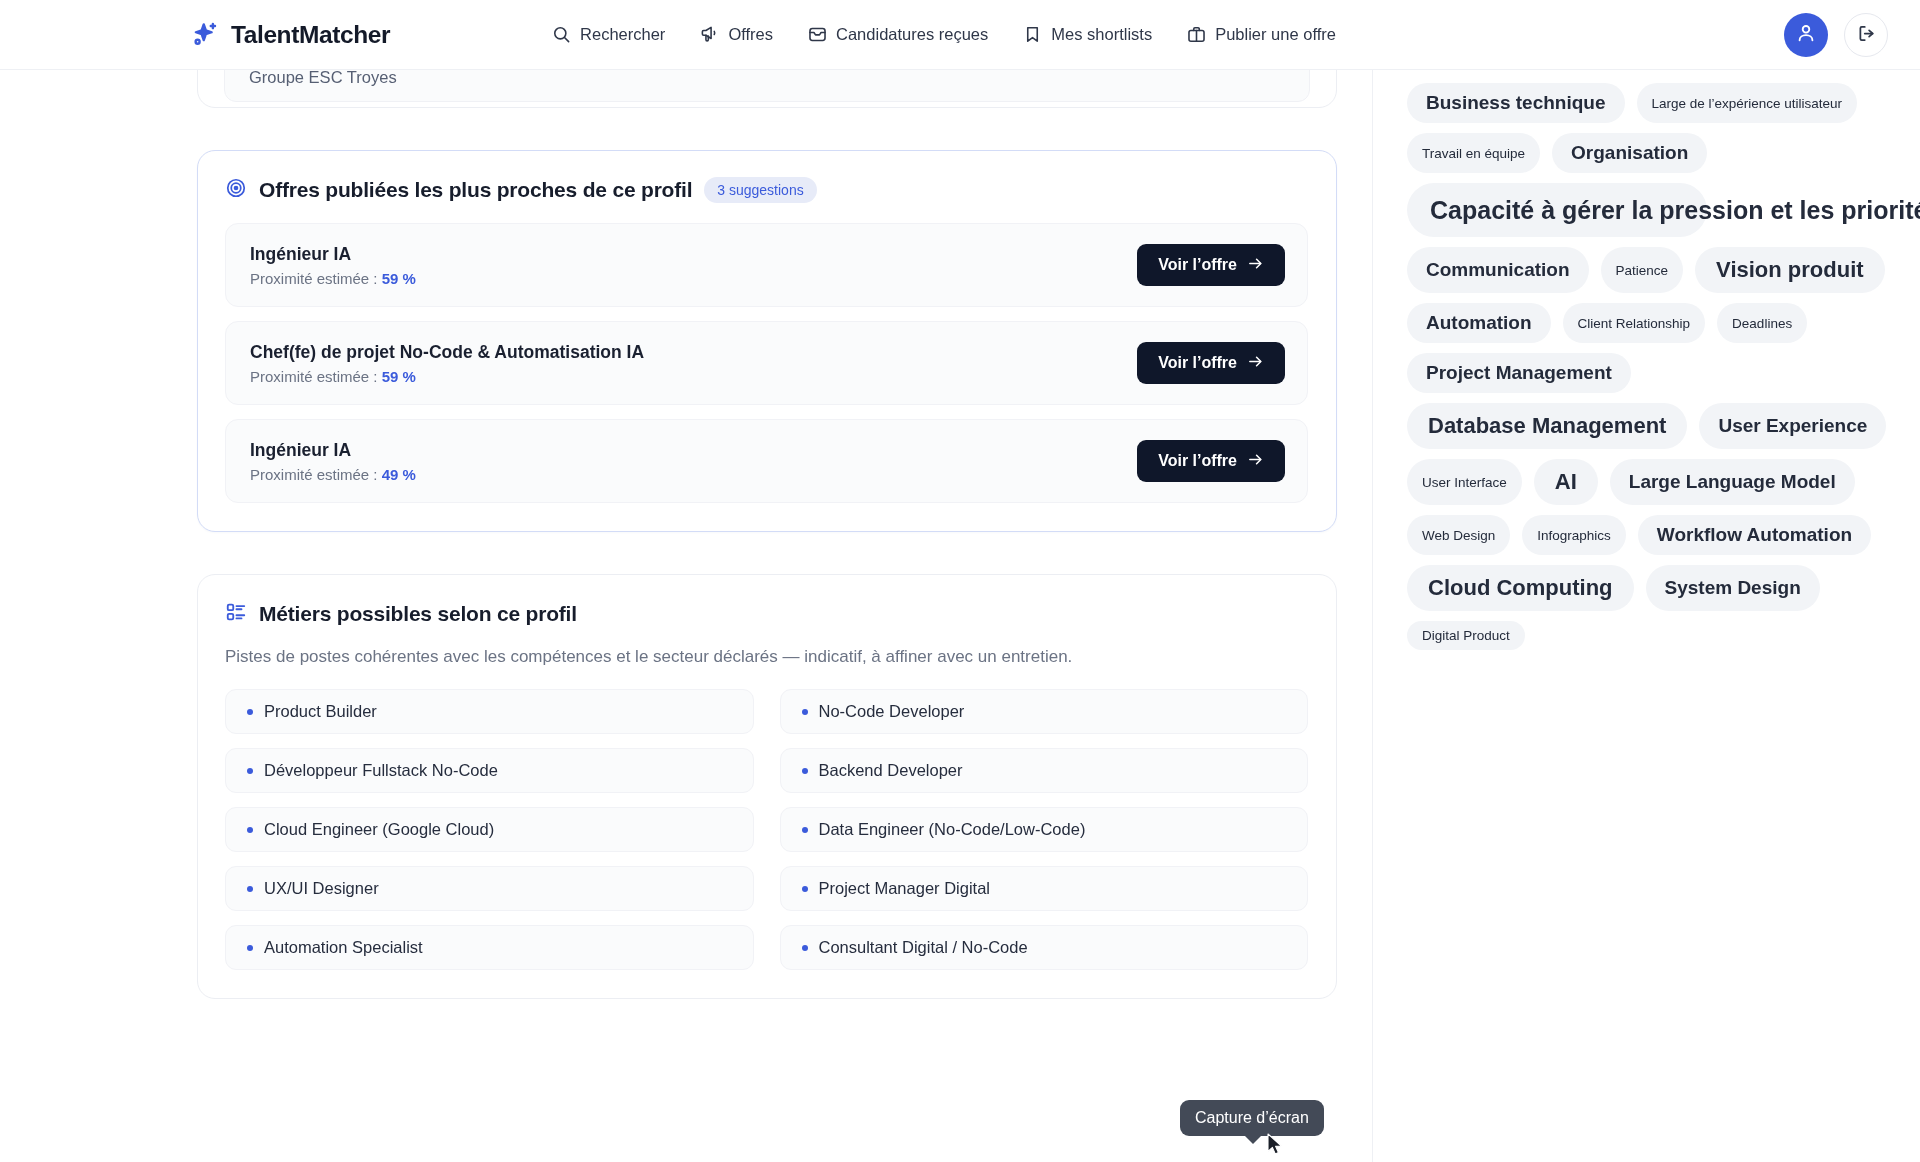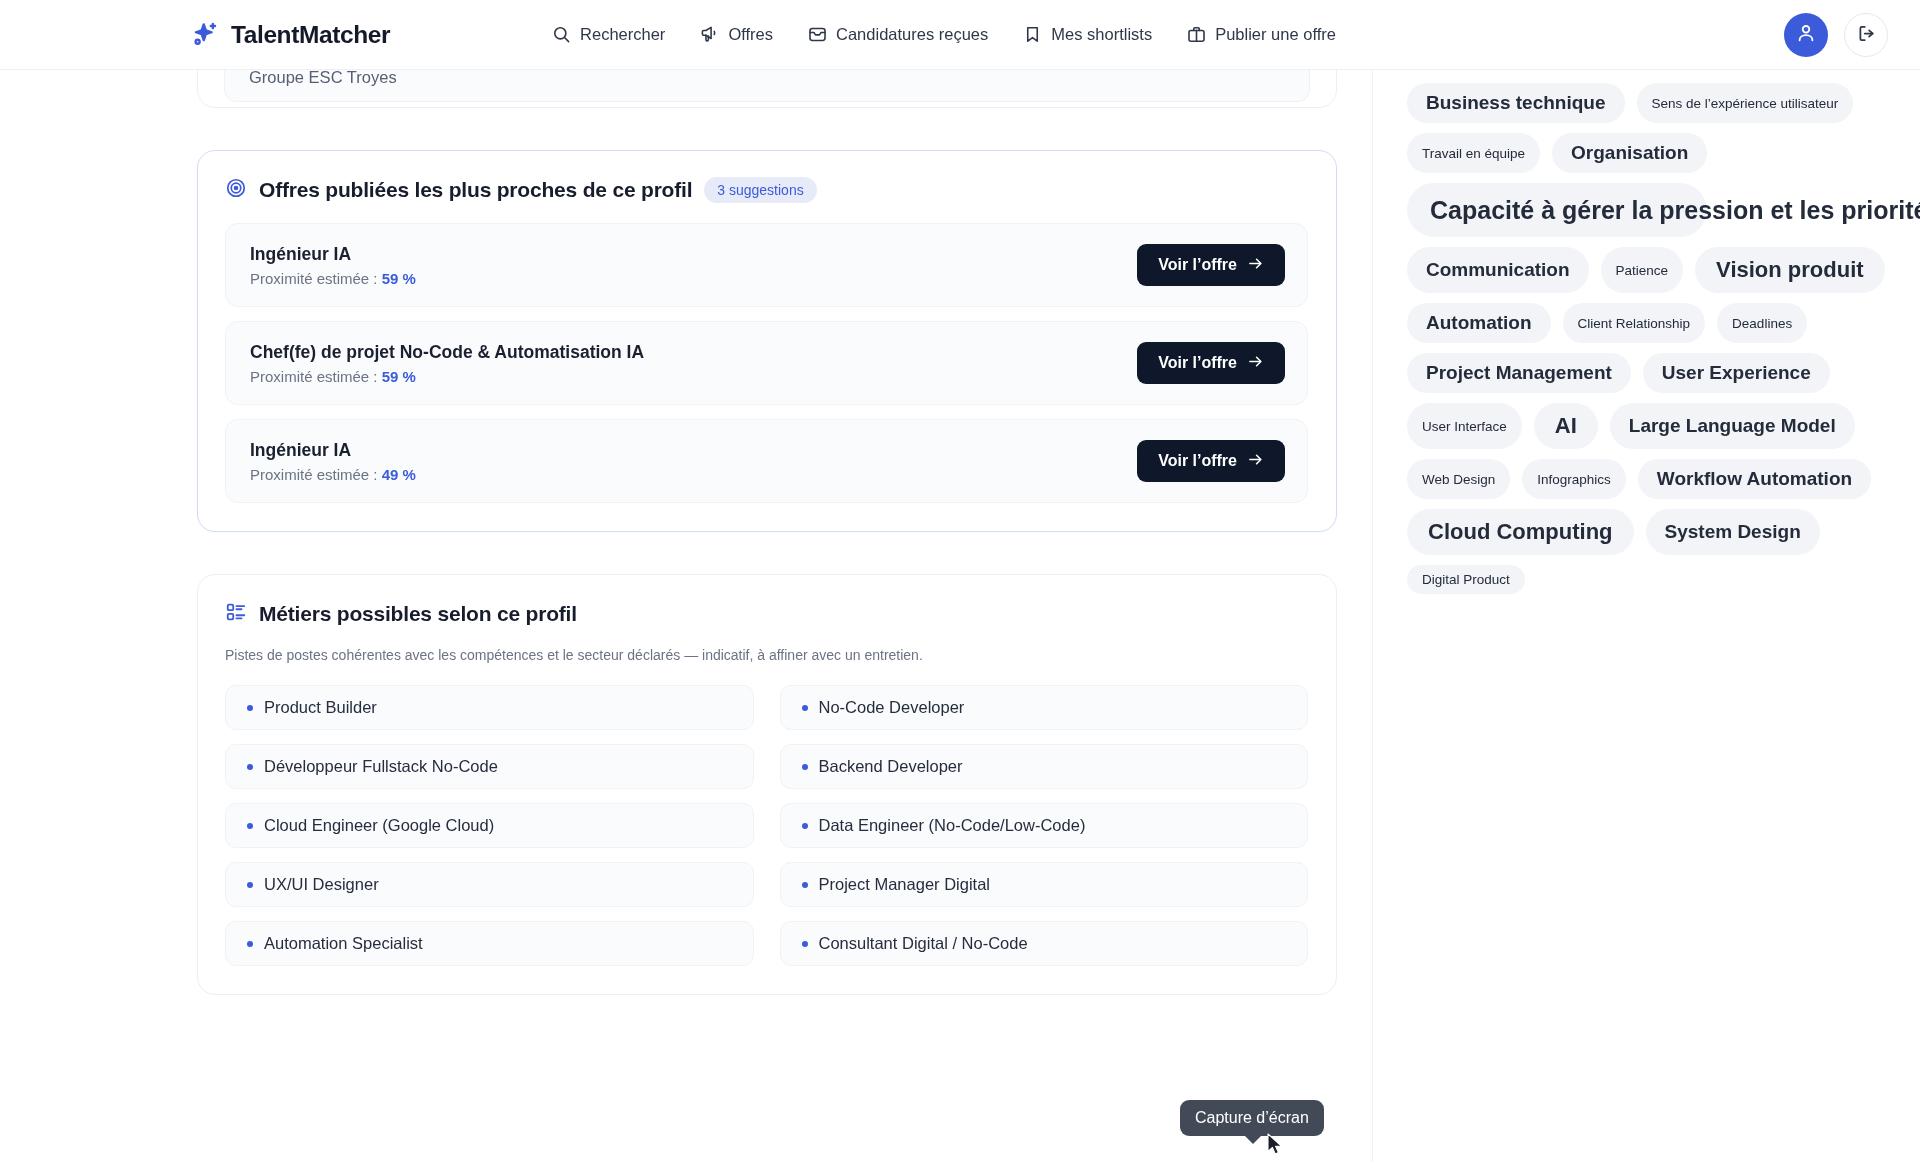--- a/index.html
+++ b/index.html
@@ -182,21 +182,21 @@
     display: flex;
     align-items: center;
     gap: 10px;
     cursor: pointer;
     white-space: nowrap;
   }
 
   
   .card-desc {
     margin-top: 20px;
-    font-size: 14px;
+    font-size: 17px;
     color: #6b7384;
   }
   .job-grid {
     margin-top: 22px;
     display: grid;
     grid-template-columns: 1fr 1fr;
     gap: 14px 26px;
   }
   .job-chip {
     background: #fafbfc;
@@ -513,31 +513,32 @@
             <span>Consultant Digital / No-Code</span>
           </div>
       </div>
     </section>
 
   </div>
 
   <aside class="side">
     <div class="cloud">
       <span class="tag s3">Business technique</span>
-      <span class="tag s1">Sens de l’expérience utilisateur</span>
+      <span class="tag s1">Large de l’expérience utilisateur</span>
       <span class="tag s1">Travail en équipe</span>
       <span class="tag s3">Organisation</span>
       <span class="tag s5 wrap">Capacité à gérer la pression et les priorités</span>
       <span class="tag s3">Communication</span>
       <span class="tag s1">Patience</span>
       <span class="tag s4">Vision produit</span>
       <span class="tag s3">Automation</span>
       <span class="tag s1">Client Relationship</span>
       <span class="tag s1">Deadlines</span>
       <span class="tag s3">Project Management</span>
+      <span class="tag s4">Database Management</span>
       <span class="tag s3">User Experience</span>
       <span class="tag s1">User Interface</span>
       <span class="tag s4">AI</span>
       <span class="tag s3">Large Language Model</span>
       <span class="tag s1">Web Design</span>
       <span class="tag s1">Infographics</span>
       <span class="tag s3">Workflow Automation</span>
       <span class="tag s4">Cloud Computing</span>
       <span class="tag s3">System Design</span>
       <span class="tag s1">Digital Product</span>

